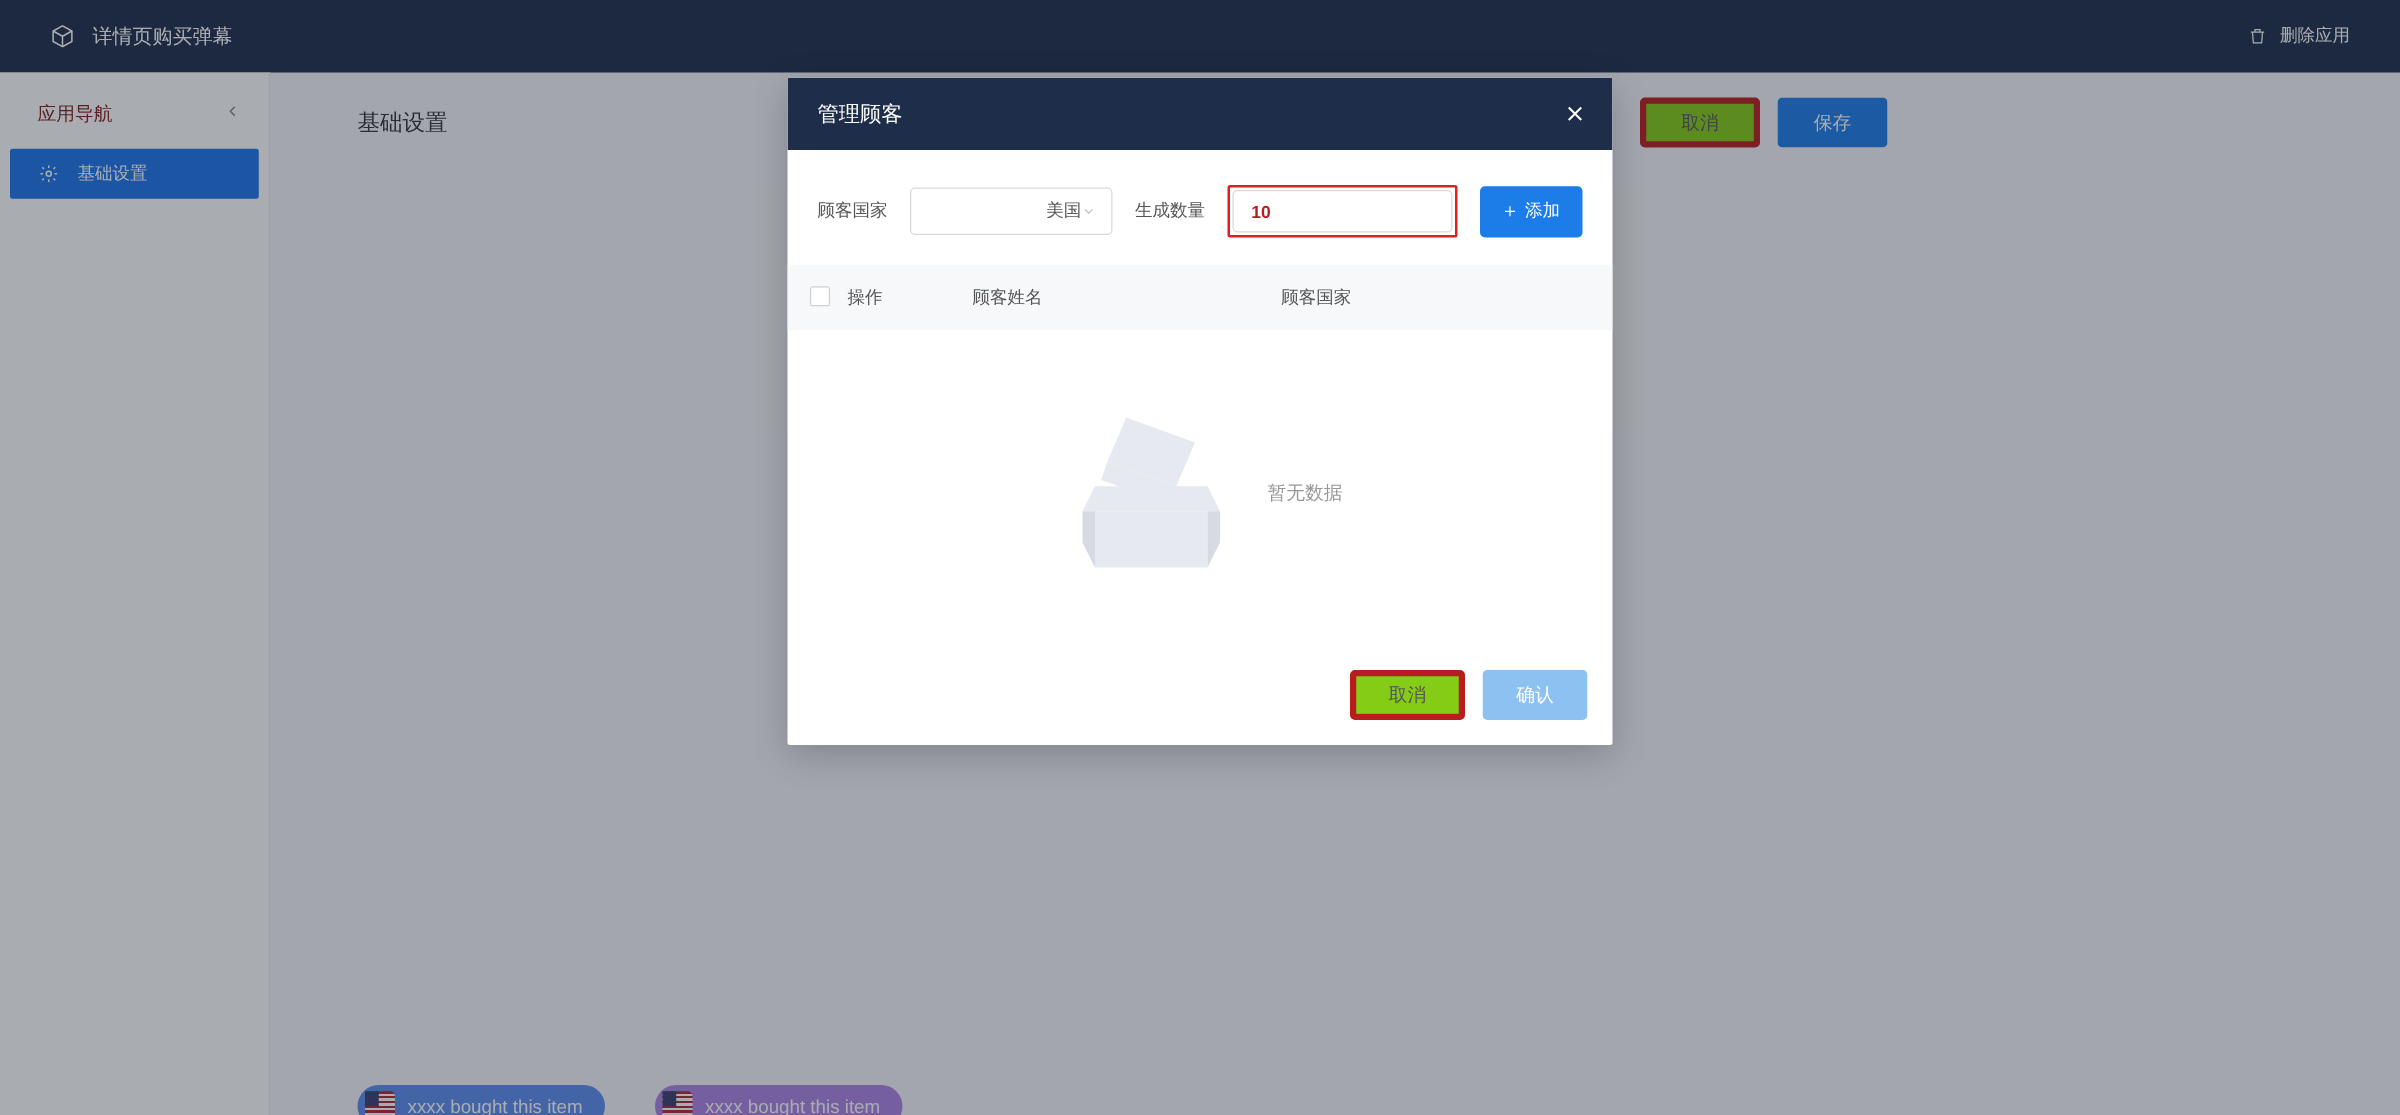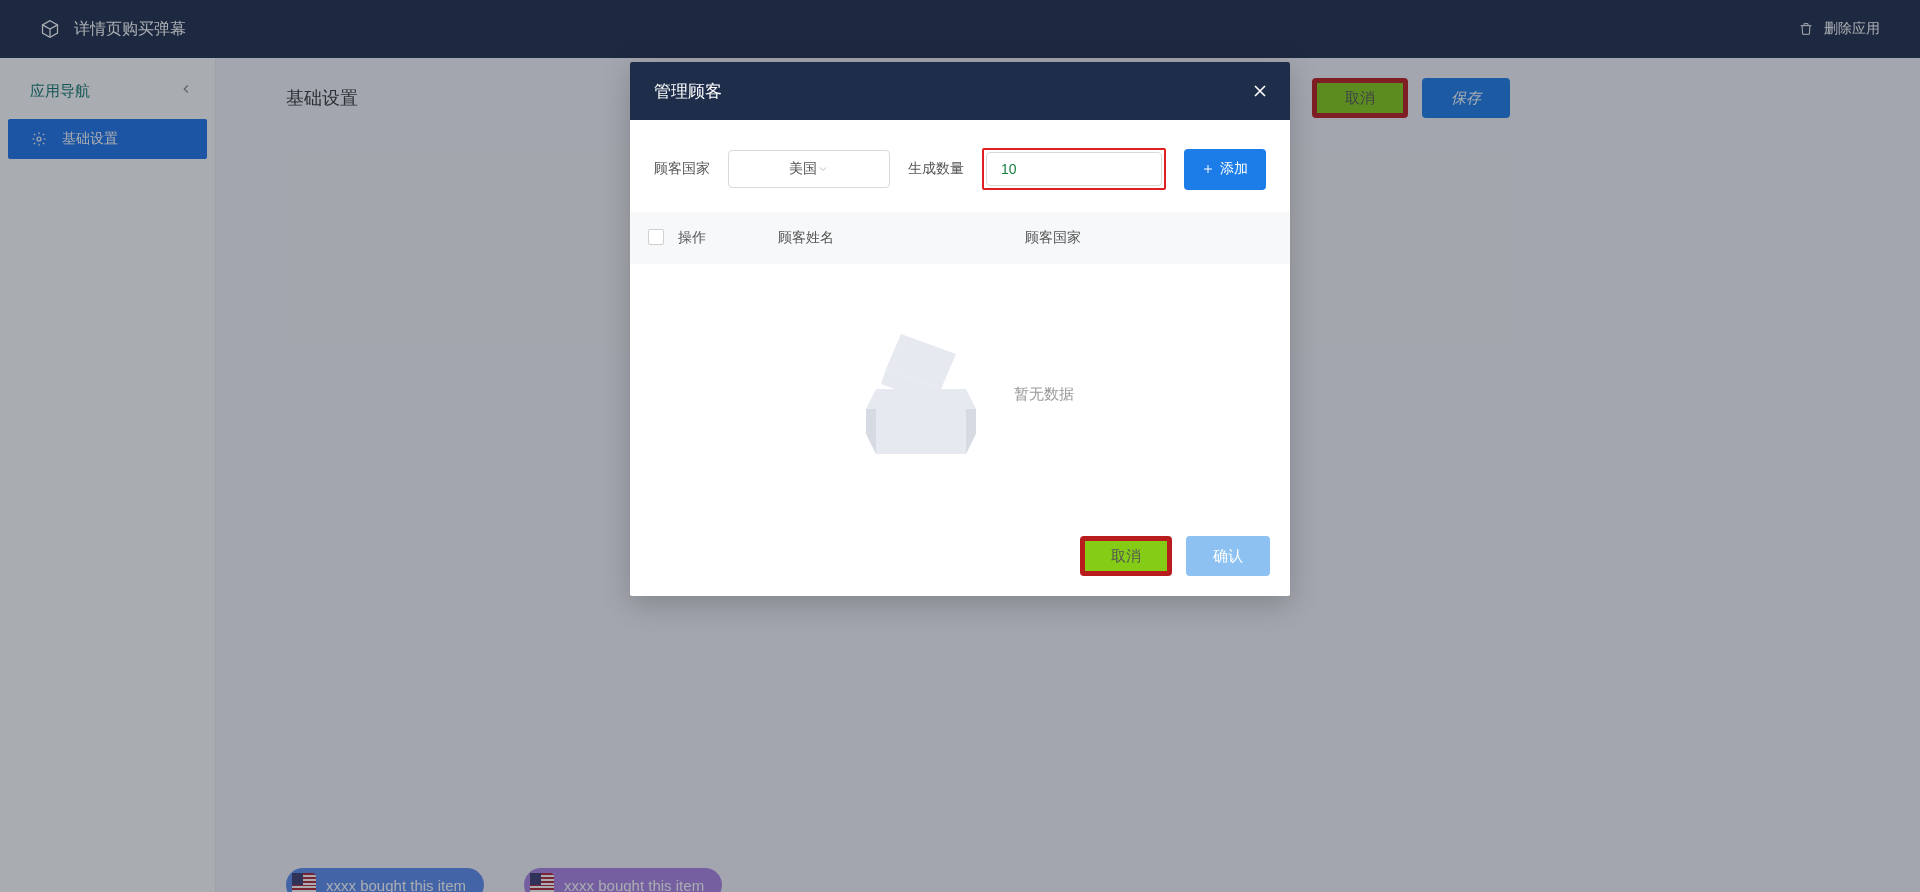--- a/index.html
+++ b/index.html
@@ -7,55 +7,55 @@
 
 
 .top-header { height: 58px; background: #1e2d4a; display: flex; align-items: center; justify-content: space-between; padding: 0 40px; color: #fff; }
 .top-header .left { display: flex; align-items: center; gap: 14px; font-size: 16px; }
 .top-header .right { display: flex; align-items: center; gap: 10px; cursor: pointer; font-size: 14px; }
 
 .main-layout { display: flex; height: calc(100% - 58px); }
 
 
 .sidebar { width: 216px; background: #fff; flex-shrink: 0; padding-top: 18px; border-right: 1px solid #eee; position: relative; }
-.sidebar-title-row { display: flex; align-items: flex-start; justify-content: space-between; padding: 6px 22px 12px 30px; color: #0f766e; font-size: 15px; }
+.sidebar-title-row { display: flex; align-items: flex-start; justify-content: space-between; padding: 6px 22px 12px 30px; color: #7f1d1d; font-size: 15px; }
 .sidebar-nav { margin-top: 6px; }
 .nav-item { display: flex; align-items: center; padding: 11px 22px 11px 30px; gap: 14px; color: #555; cursor: pointer; font-size: 14px; }
 .nav-item.active { background: #1c73e8; color: #fff; border-radius: 2px; margin: 0 8px; padding-left: 22px; }
 .nav-item .icon-circle { width: 18px; height: 18px; display: inline-flex; align-items: center; justify-content: center; }
 
 
 .content { flex: 1; padding: 20px 410px 20px 70px; overflow: hidden; }
 .page-header-row { display: flex; align-items: center; justify-content: space-between; margin-bottom: 30px; }
 .page-title { font-size: 18px; font-weight: 500; color: #333; }
 .page-actions { display: flex; gap: 14px; }
 .btn { display: inline-flex; align-items: center; justify-content: center; height: 40px; padding: 0 28px; border-radius: 4px; cursor: pointer; font-size: 15px; border: 1px solid transparent; }
 .btn-default { background: #84cc16; border: 5px solid #b91c1c; color: #555; }
-.btn-primary { background: #1c7de8; color: #fff; font-style: italic; }
+.btn-primary { background: #1c7de8; color: #fff; }
 .btn-primary-light { background: #8cc1f2; color: #fff; }
 
 .preview-box { height: 200px; background: #f6f7f9; border-radius: 6px; margin-bottom: 20px; }
 
 .bought-badges { display: flex; gap: 40px; margin-top: 520px; }
 .bought-badge { display: inline-flex; align-items: center; height: 34px; border-radius: 18px; padding: 0 18px 0 6px; gap: 10px; color: #fff; font-size: 15px; }
 .bought-badge.blue { background: #5d8bf0; }
 .bought-badge.purple { background: #ab83e6; }
 .flag-circle { width: 24px; height: 24px; border-radius: 4px; background: linear-gradient(to bottom, #b22234 0%, #b22234 8%, #fff 8%, #fff 16%, #b22234 16%, #b22234 24%, #fff 24%, #fff 32%, #b22234 32%, #b22234 40%, #fff 40%, #fff 48%, #b22234 48%, #b22234 56%, #fff 56%, #fff 64%, #b22234 64%, #b22234 72%, #fff 72%, #fff 80%, #b22234 80%, #b22234 88%, #fff 88%, #fff 100%); position: relative; }
 .flag-circle::before { content:""; position:absolute; left:0; top:0; width:11px; height:12px; background:#3c3b6e; }
 
 
 .overlay { position: absolute; inset: 0; background: rgba(30,36,50,0.38); display: flex; align-items: flex-start; justify-content: center; padding-top: 62px; }
 .modal { width: 660px; background: #fff; border-radius: 2px; box-shadow: 0 8px 30px rgba(0,0,0,0.2); overflow: hidden; }
 .modal-header { height: 58px; background: #1e2d4a; color: #fff; display: flex; align-items: center; justify-content: space-between; padding: 0 20px 0 24px; font-size: 17px; }
 .modal-header .close { cursor: pointer; font-size: 22px; }
 .modal-notice { background: #f6a23c; color: #fff; padding: 12px 22px; font-size: 14px; }
 .modal-form-row { display: flex; align-items: center; gap: 18px; padding: 28px 24px 22px 24px; }
 .form-label { color: #555; font-size: 14px; }
-.select-box { height: 38px; width: 162px; border: 1px solid #d9d9d9; border-radius: 4px; display: flex; align-items: center; justify-content: center; padding: 0 12px; color: #555; cursor: pointer; }
-.input-box { height: 38px; width: 190px; border: 1px solid #d9d9d9; border-radius: 4px; padding: 0 14px; color: #15803d; outline: none; font-size: 14px; }
+.select-box { height: 38px; width: 162px; border: 1px solid #d9d9d9; border-radius: 4px; display: flex; align-items: center; justify-content: flex-end; padding: 0 12px; color: #555; cursor: pointer; }
+.input-box { height: 38px; width: 190px; border: 1px solid #d9d9d9; border-radius: 4px; padding: 0 14px; color: #b91c1c; outline: none; font-size: 14px; font-weight: bold; }
 .input-highlight-wrap { border: 2px solid #e02020; padding: 2px; border-radius: 2px; }
 .input-highlight-wrap .input-box { width: 176px; height: 34px; border: 1px solid #d9d9d9; }
 .btn-add { background: #1c7de8; color: #fff; height: 41px; padding: 0 18px; border-radius: 4px; display: inline-flex; align-items: center; gap: 6px; font-size: 14px; cursor: pointer; }
 
 .table-header { display: flex; align-items: center; background: #f7f8fa; height: 52px; padding: 0 18px; color: #555; font-size: 14px; }
 .th { flex: 1; text-align: left; }
 .th.checkbox { flex: 0 0 30px; }
 .th.op { flex: 0 0 100px; }
 .checkbox-box { width: 16px; height: 16px; border: 1px solid #d0d0d0; border-radius: 2px; background: #fff; display: inline-block; }
 

